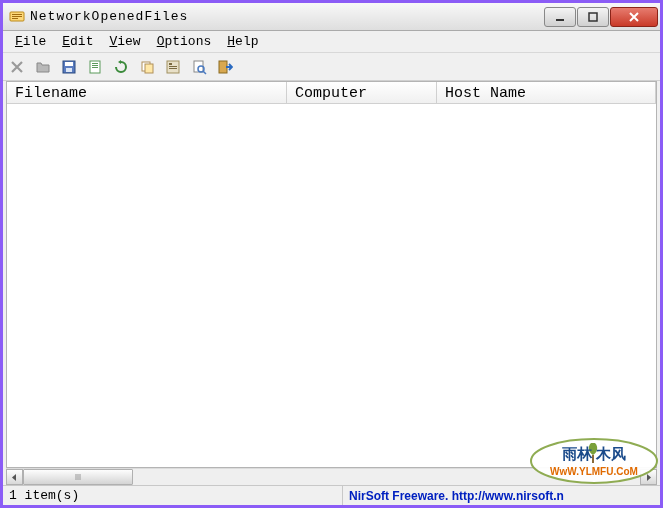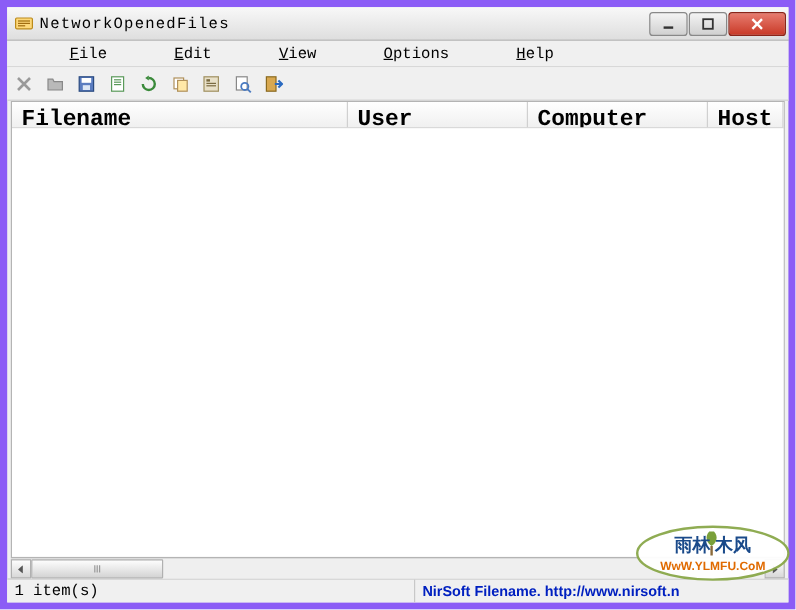--- a/index.html
+++ b/index.html
@@ -1,31 +1,31 @@
 <!DOCTYPE html>
 <html><head>
 <meta charset="utf-8">
 <style>
 * { box-sizing: border-box; margin: 0; padding: 0; }
 body { font-family: "Microsoft Sans Serif", Tahoma, sans-serif; font-size: 12px; background: #fff; overflow: hidden; width: 663px; height: 508px; }
-.window { width: 663px; height: 508px; border: 6px solid #8b5cf6; display: flex; flex-direction: column; background: #f0f0f0; }
+.window { width: 663px; height: 508px; border: 3px solid #8b5cf6; display: flex; flex-direction: column; background: #f0f0f0; }
 .titlebar { height: 28px; background: linear-gradient(to bottom, #f8f8f8, #dedede); border-bottom: 1px solid #aaa; display: flex; align-items: center; padding: 0 2px 0 6px; }
 .titlebar .appicon { width: 16px; height: 16px; margin-right: 5px; }
 .titlebar .title { flex: 1; font-family: "SimSun", "Courier New", monospace; font-size: 13px; letter-spacing: 1px; color: #000; }
 .win-controls { display: flex; gap: 1px; }
 .win-btn { width: 32px; height: 20px; border: 1px solid #888; border-radius: 3px; background: linear-gradient(to bottom, #f4f4f4, #d0d0d0); display: flex; align-items: center; justify-content: center; }
 .win-btn.close { background: linear-gradient(to bottom, #e77c6f, #c93a28); border-color: #8b2418; width: 48px; }
 .win-btn svg { display: block; }
 .menubar { height: 22px; background: #f0f0f0; display: flex; align-items: center; padding: 0 4px; border-bottom: 1px solid #d8d8d8; font-family: "SimSun", "Courier New", monospace; font-size: 13px; }
-.menu-item { padding: 20px 8px; cursor: default; margin-left: 40px; }
+.menu-item { padding: 20px 8px; cursor: default; }
 .menu-item u { text-decoration: underline; }
 .toolbar { height: 28px; background: #f0f0f0; border-bottom: 1px solid #d0d0d0; display: flex; align-items: center; padding: 0 4px; gap: 6px; }
 .tool-btn { width: 20px; height: 20px; display: flex; align-items: center; justify-content: center; cursor: default; }
 .listview { flex: 1; background: #fff; border: 1px solid #b4b4b4; margin: 0 3px; display: flex; flex-direction: column; position: relative; overflow: hidden; }
-.headers { display: flex; height: 22px; background: linear-gradient(to bottom, #fff, #f0f0f0); border-bottom: 1px solid #d0d0d0; font-family: "SimSun", "Courier New", monospace; font-size: 19px; font-weight: bold; }
+.headers { display: flex; height: 22px; background: linear-gradient(to bottom, #fff, #f0f0f0); border-bottom: 1px solid #d0d0d0; font-family: "SimSun", "Courier New", monospace; font-size: 15px; }
 .col { border-right: 1px solid #d0d0d0; padding: 3px 8px; white-space: nowrap; overflow: hidden; }
 .col.filename { width: 280px; }
 .col.user { width: 150px; }
 .col.computer { width: 150px; }
 .col.hostname { flex: 1; }
 .listbody { flex: 1; background: #fff; }
 .hscroll { height: 17px; background: #f0f0f0; border-top: 1px solid #dcdcdc; position: relative; margin: 0 3px; display: flex; align-items: stretch; }
 .hs-btn { width: 17px; background: linear-gradient(to bottom, #fdfdfd, #d8d8d8); border: 1px solid #b0b0b0; display: flex; align-items: center; justify-content: center; }
 .hs-track { flex: 1; position: relative; background: #efefef; }
 .hs-thumb { position: absolute; left: 0; top: 0; height: 100%; width: 110px; background: linear-gradient(to bottom, #fdfdfd, #d4d4d4); border: 1px solid #b0b0b0; border-radius: 1px; display: flex; align-items: center; justify-content: center; }
@@ -134,21 +134,20 @@
         <svg width="16" height="16">
           <rect x="2" y="2" width="8" height="12" fill="#d8a850" stroke="#8a6a20"></rect>
           <path d="M9 8 L15 8 M12 5 L15 8 L12 11" fill="none" stroke="#2a6ac0" stroke-width="1.8"></path>
         </svg>
       </div>
   </div>
 
   <div class="listview">
     <div class="headers">
       <div class="col filename">Filename</div>
-      <div class="col user">User</div>
       <div class="col computer">Computer</div>
       <div class="col hostname">Host Name</div>
     </div>
     <div class="listbody"></div>
   </div>
 
   <div class="hscroll">
     <div class="hs-btn">
         <svg width="7" height="7">
           <path d="M5 0 L1 3.5 L5 7 Z" fill="#555"></path>
@@ -163,21 +162,21 @@
     </div>
     <div class="hs-btn">
         <svg width="7" height="7">
           <path d="M2 0 L6 3.5 L2 7 Z" fill="#555"></path>
         </svg>
       </div>
   </div>
 
   <div class="statusbar">
     <div class="status-left">1 item(s)</div>
-    <div class="status-right">NirSoft Filename. http://www.nirsoft.n</div>
+    <div class="status-right">NirSoft Freeware. http://www.nirsoft.n</div>
   </div>
 
 </div>
 
 <div class="watermark">
   <svg width="130" height="48" viewBox="0 0 130 48">
     <ellipse cx="65" cy="24" rx="63" ry="22" fill="#fff" stroke="#8aa84a" stroke-width="2" opacity="0.95"></ellipse>
     <path d="M62 6 C58 10 60 16 64 18 C68 16 70 10 66 6 Z" fill="#7aa03a"></path>
     <path d="M64 18 L64 26" stroke="#8a6a3a" stroke-width="2"></path>
     <text x="65" y="22" text-anchor="middle" font-family="SimSun,serif" font-size="15" fill="#1a4a8a" font-weight="bold">雨林   木风</text>

